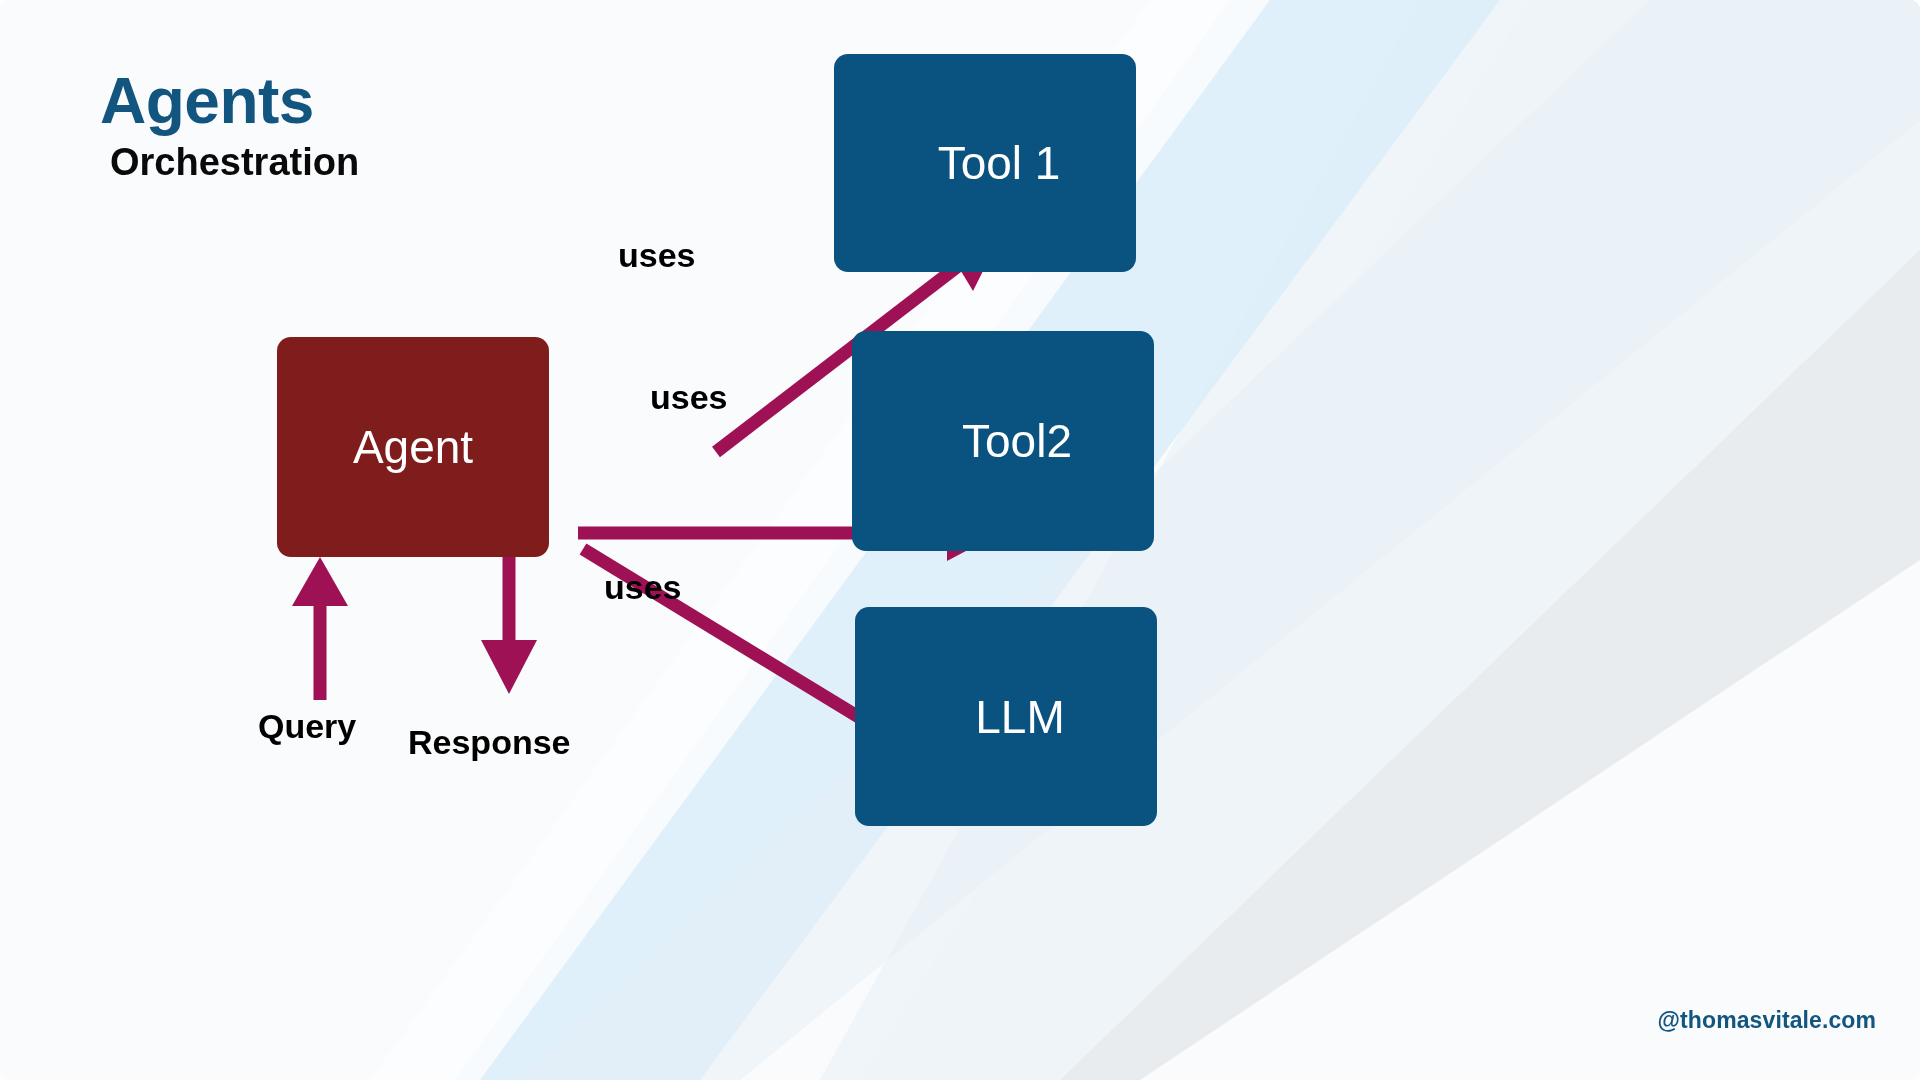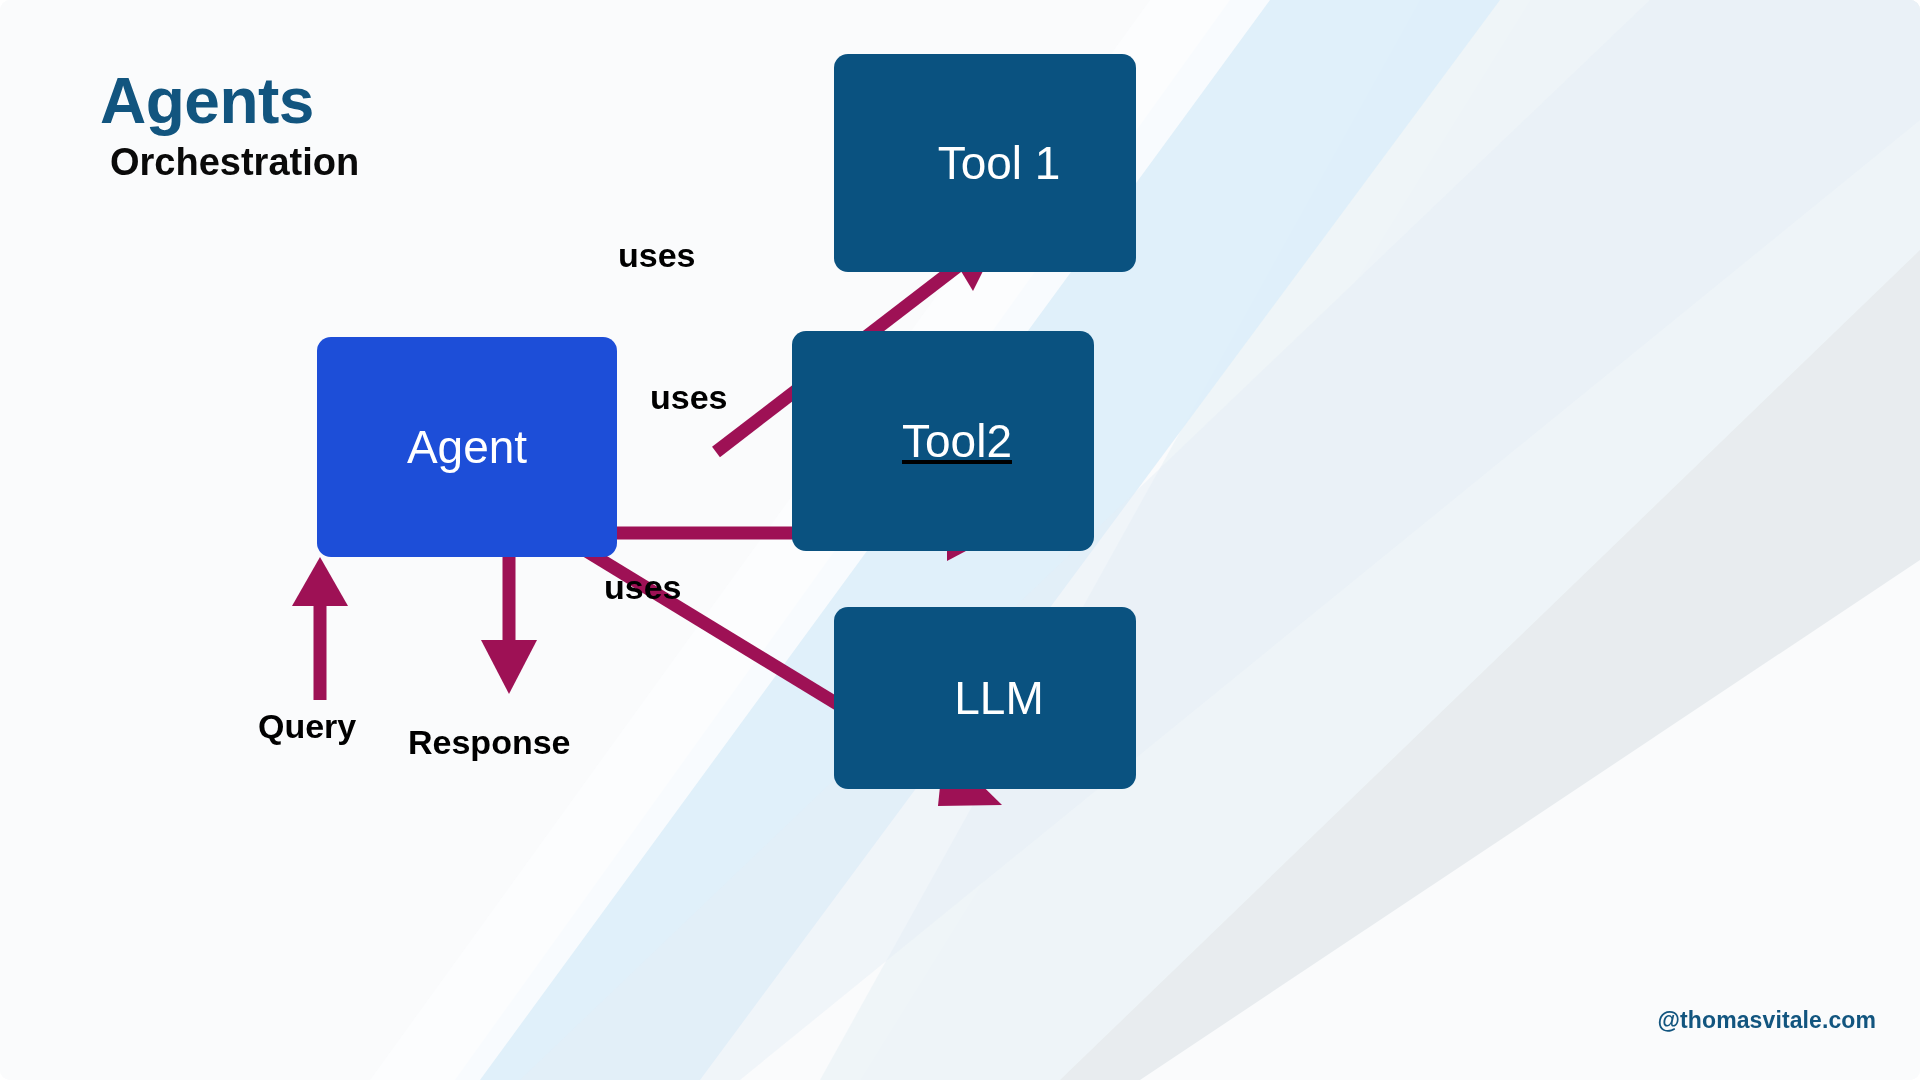--- a/index.html
+++ b/index.html
@@ -60,34 +60,33 @@
     box-sizing: border-box;
   }
   .node .node-label {
     color: #ffffff;
     font-size: 46px;
     font-weight: normal;
     line-height: 1;
     white-space: nowrap;
   }
   .node.agent {
-    background: #1d4ed8;
+    background: #7f1d1d;
     left: 277px;
     top: 337px;
-    width: 300px;
+    width: 272px;
     height: 220px;
-    margin-left: 40px;
   }
   .node.tool {
     background: #0a5280;
     padding-left: 28px;
   }
   #node-tool1 { left: 834px; top: 54px;  width: 302px; height: 218px; }
-  #node-tool2 { left: 792px; top: 331px; width: 302px; height: 220px; text-decoration: underline; }
-  #node-llm   { left: 834px; top: 607px; width: 302px; height: 182px; }
+  #node-tool2 { left: 852px; top: 331px; width: 302px; height: 220px; }
+  #node-llm   { left: 855px; top: 607px; width: 302px; height: 219px; }
 
   
   #arrows {
     position: absolute;
     inset: 0;
     width: 1920px;
     height: 1080px;
     pointer-events: none;
   }
 

